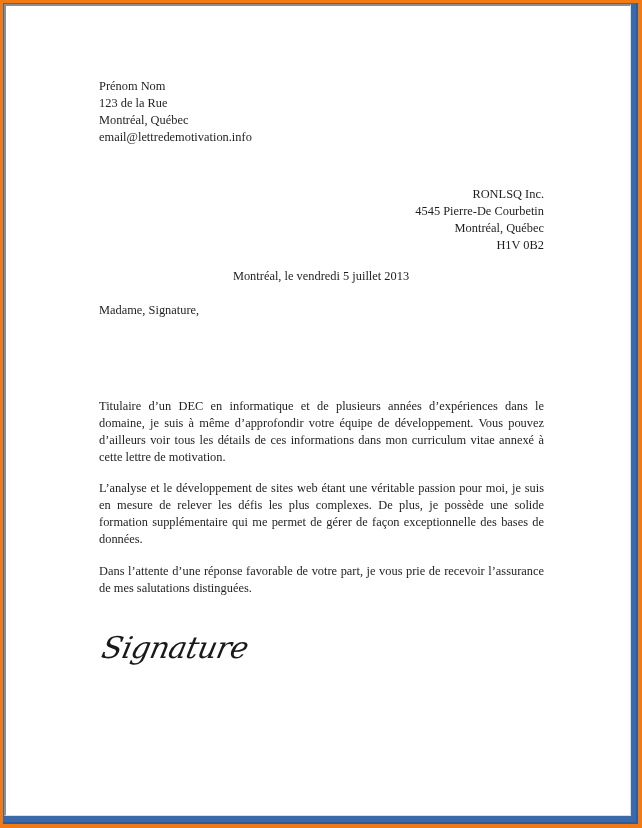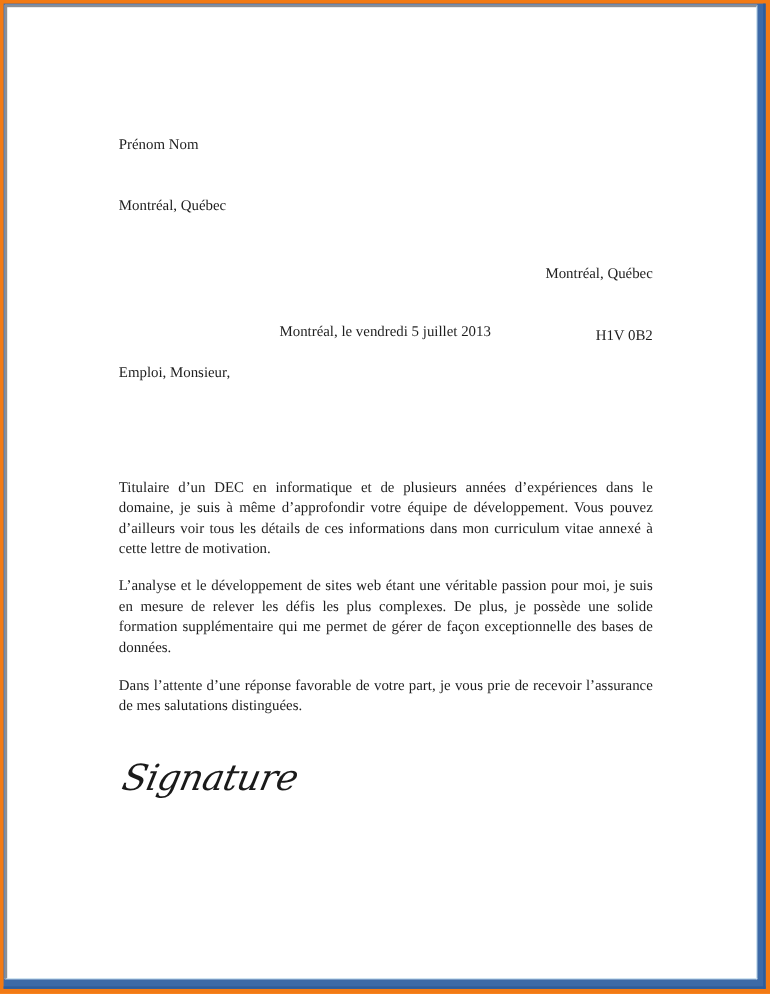--- a/index.html
+++ b/index.html
@@ -44,21 +44,21 @@
       font-family: "Liberation Serif", "DejaVu Serif", serif;
       font-size: 12.4px;
       line-height: 17px;
       color: #1e1e1e;
     }
     .sender {
       position: absolute;
       left: 99px;
       top: 78px;
     }
-    .sender div, .recipient div { white-space: nowrap; margin-top: 34px; }
+    .sender div, .recipient div { white-space: nowrap; }
     .recipient {
       position: absolute;
       right: 98px;
       top: 186px;
       text-align: right;
     }
     .date {
       position: absolute;
       left: 0;
       width: 642px;
@@ -97,33 +97,37 @@
 
 <div class="frame">
   <div class="page-shadow"></div>
   <div class="page"></div>
 </div>
 
 <div class="doc">
 
   <div class="sender">
     <div>Prénom Nom</div>
+    <div>123 de la Rue</div>
     <div>Montréal, Québec</div>
+    <div>email@lettredemotivation.info</div>
   </div>
 
   <div class="recipient">
+    <div>RONLSQ Inc.</div>
+    <div>4545 Pierre-De Courbetin</div>
     <div>Montréal, Québec</div>
     <div>H1V 0B2</div>
   </div>
 
   <div class="date">
     <span>Montréal, le vendredi 5 juillet 2013</span>
   </div>
 
-  <div class="greeting">Emploi, Monsieur,</div>
+  <div class="greeting">Madame, Signature,</div>
 
   <div class="para p3">L’analyse et le développement de sites web étant une véritable passion pour moi, je suis en mesure de relever les défis les plus complexes. De plus, je possède une solide formation supplémentaire qui me permet de gérer de façon exceptionnelle des bases de données.</div>
   <div class="para p2">Titulaire d’un DEC en informatique et de plusieurs années d’expériences dans le domaine, je suis à même d’approfondir votre équipe de développement. Vous pouvez d’ailleurs voir tous les détails de ces informations dans mon curriculum vitae annexé à cette lettre de motivation.</div>
   <div class="para p4">Dans l’attente d’une réponse favorable de votre part, je vous prie de recevoir l’assurance de mes salutations distinguées.</div>
 
   <div class="signature">
     <svg viewBox="0 0 150 55">
       <text x="2" y="36" font-family="'DejaVu Serif', serif" font-style="italic" font-size="30" fill="#1a1a1a" letter-spacing="-0.5" transform="skewX(-12) translate(6,0)">Signature</text>
       <path d="M4 38 C 20 44, 60 40, 132 32" stroke="#1a1a1a" stroke-width="0" fill="none"></path>
     </svg>

